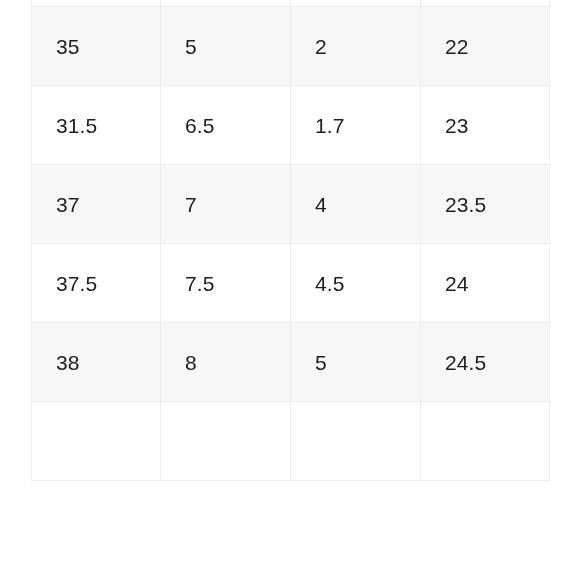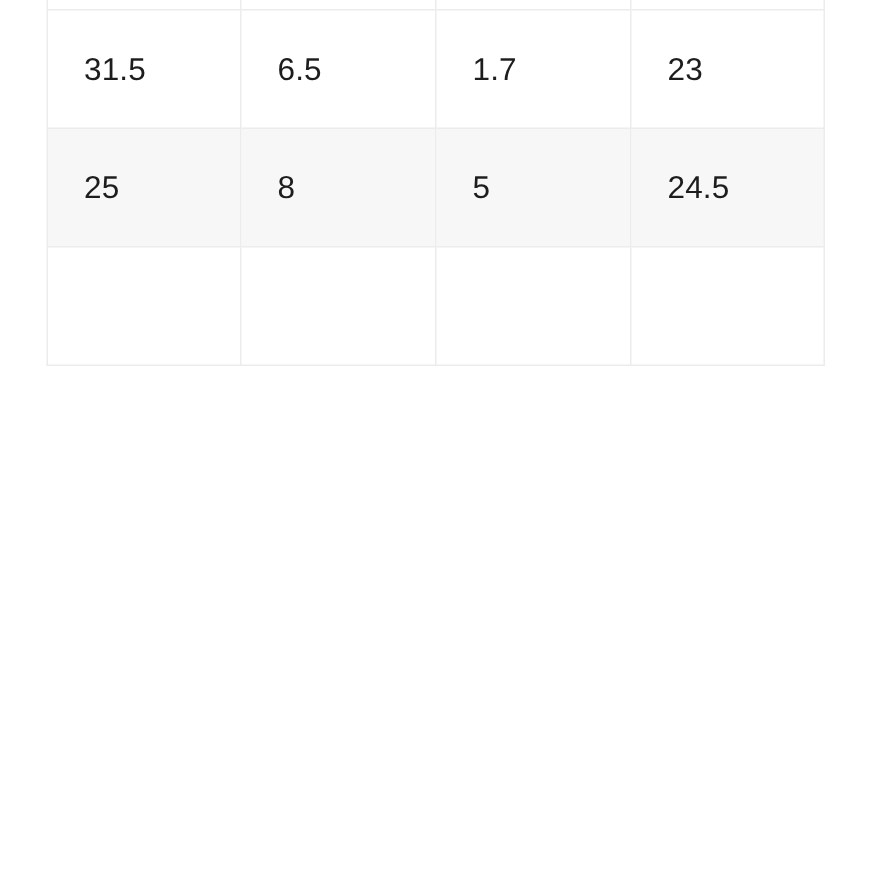--- a/index.html
+++ b/index.html
@@ -85,34 +85,52 @@
       </colgroup>
       <tbody>
 
         <tr class="even">
           <td></td>
           <td></td>
           <td></td>
           <td></td>
         </tr>
 
+        <tr class="odd">
+          <td>35</td>
+          <td>5</td>
+          <td>2</td>
+          <td>22</td>
+        </tr>
 
 
 
         <tr class="even">
           <td>31.5</td>
           <td>6.5</td>
           <td>1.7</td>
           <td>23</td>
         </tr>
 
+        <tr class="odd">
+          <td>37</td>
+          <td>7</td>
+          <td>4</td>
+          <td>23.5</td>
+        </tr>
 
+        <tr class="even">
+          <td>37.5</td>
+          <td>7.5</td>
+          <td>4.5</td>
+          <td>24</td>
+        </tr>
 
         <tr class="odd">
-          <td>25</td>
+          <td>38</td>
           <td>8</td>
           <td>5</td>
           <td>24.5</td>
         </tr>
 
         <tr class="even">
           <td></td>
           <td></td>
           <td></td>
           <td></td>

